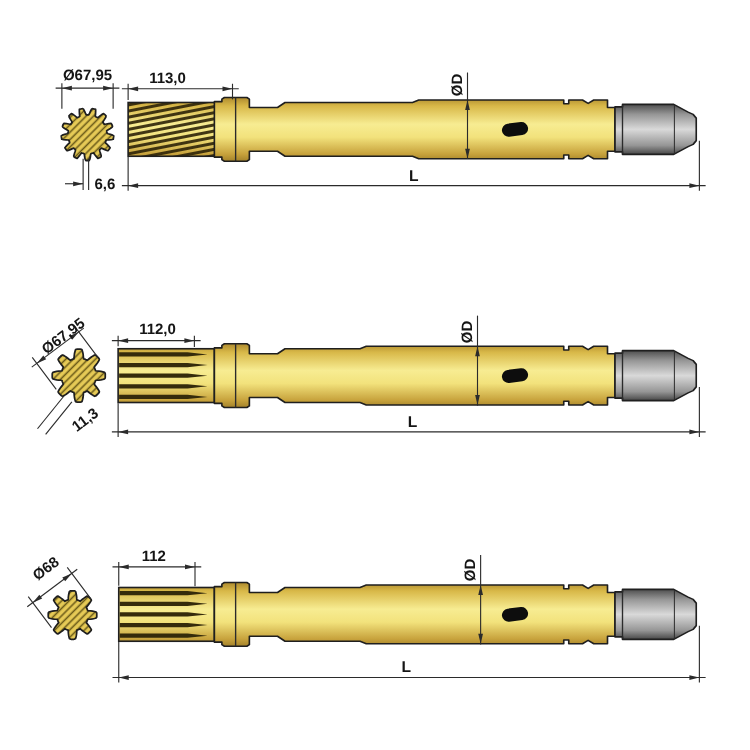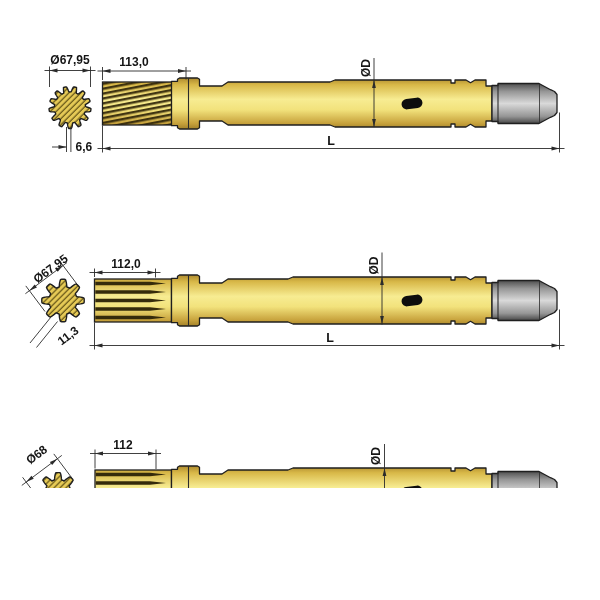--- a/index.html
+++ b/index.html
@@ -1,16 +1,16 @@
 <!DOCTYPE html>
 <html><head>
 <meta charset="utf-8">
 <style>
   html,body{margin:0;padding:0;background:#ffffff;}
-  .stage{width:600px;height:488px;position:relative;background:#fff;overflow:hidden;}
+  .stage{width:600px;height:600px;position:relative;background:#fff;overflow:hidden;}
   .dim{font:700 12px "Liberation Sans", sans-serif;fill:#151515;}
   .dimL{font:700 12.5px "Liberation Sans", sans-serif;fill:#151515;}
   svg{display:block;}
 </style>
 </head>
 <body>
 
 <div class="stage">
 <svg width="600" height="600" viewBox="0 0 600 600">
   <defs id="defs">

